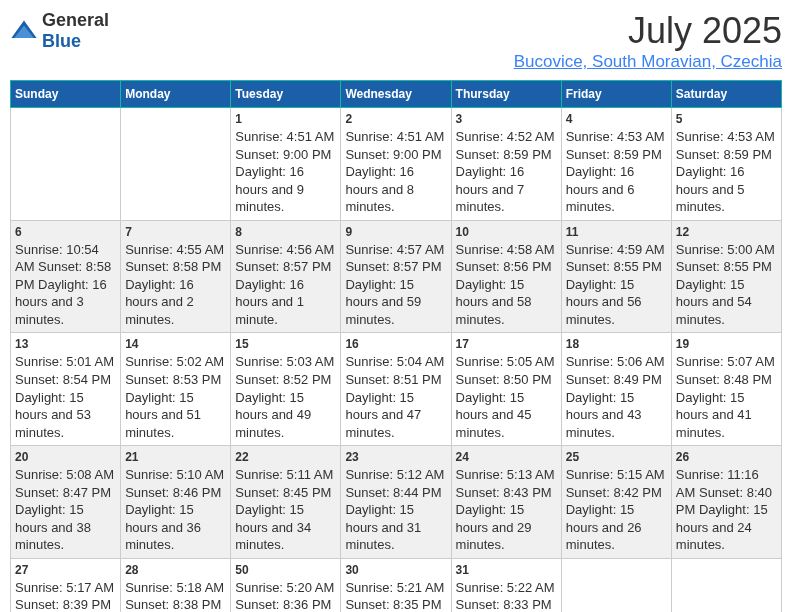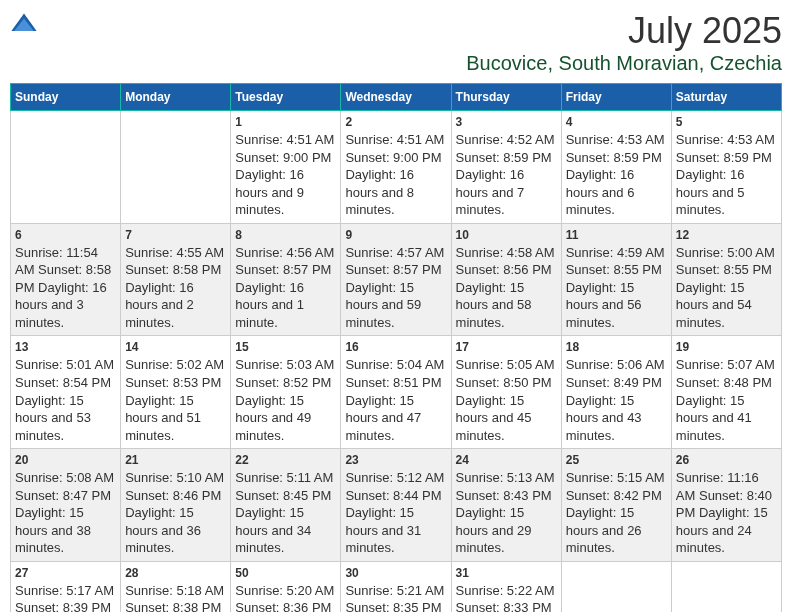--- a/index.html
+++ b/index.html
@@ -27,22 +27,23 @@
     }
     .title-block {
       text-align: right;
     }
     .month-title {
       font-size: 36px;
       font-weight: normal;
       color: #333;
     }
     .subtitle {
-      font-size: 20px;
-      color: #14532d;
+      font-size: 17px;
+      color: #3b82f6;
+      text-decoration: underline;
     }
     table {
       width: 100%;
       border-collapse: collapse;
       table-layout: fixed;
     }
     th {
       background-color: #1a5fa8;
       color: #fff;
       font-size: 12px;
@@ -77,20 +78,24 @@
   </style>
 </head>
 <body>
 
 <div class="header">
   <div class="logo">
     <svg class="logo-icon" viewBox="0 0 40 40" xmlns="http://www.w3.org/2000/svg">
       <polygon points="20,5 38,30 2,30" fill="#1a5fa8"></polygon>
       <polygon points="20,12 34,30 6,30" fill="#4a90d9"></polygon>
     </svg>
+    <div>
+      <span style="font-size:18px;font-weight:bold;color:#333;">General</span><br>
+      <span style="font-size:18px;font-weight:bold;color:#1a5fa8;">Blue</span>
+    </div>
   </div>
   <div class="title-block">
     <div class="month-title">July 2025</div>
     <div class="subtitle">Bucovice, South Moravian, Czechia</div>
   </div>
 </div>
 
 <table>
   <thead>
     <tr>
@@ -134,21 +139,21 @@
         <td>
           <span class="day-number">5</span>
           <div class="day-info">Sunrise: 4:53 AM
 Sunset: 8:59 PM
 Daylight: 16 hours and 5 minutes.</div>
         </td>
       </tr>
       <tr>
         <td class="gray-row">
           <span class="day-number">6</span>
-          <div class="day-info">Sunrise: 11:54 AM
+          <div class="day-info">Sunrise: 10:54 AM
 Sunset: 8:58 PM
 Daylight: 16 hours and 3 minutes.</div>
         </td>
         <td class="gray-row">
           <span class="day-number">7</span>
           <div class="day-info">Sunrise: 4:55 AM
 Sunset: 8:58 PM
 Daylight: 16 hours and 2 minutes.</div>
         </td>
         <td class="gray-row">

